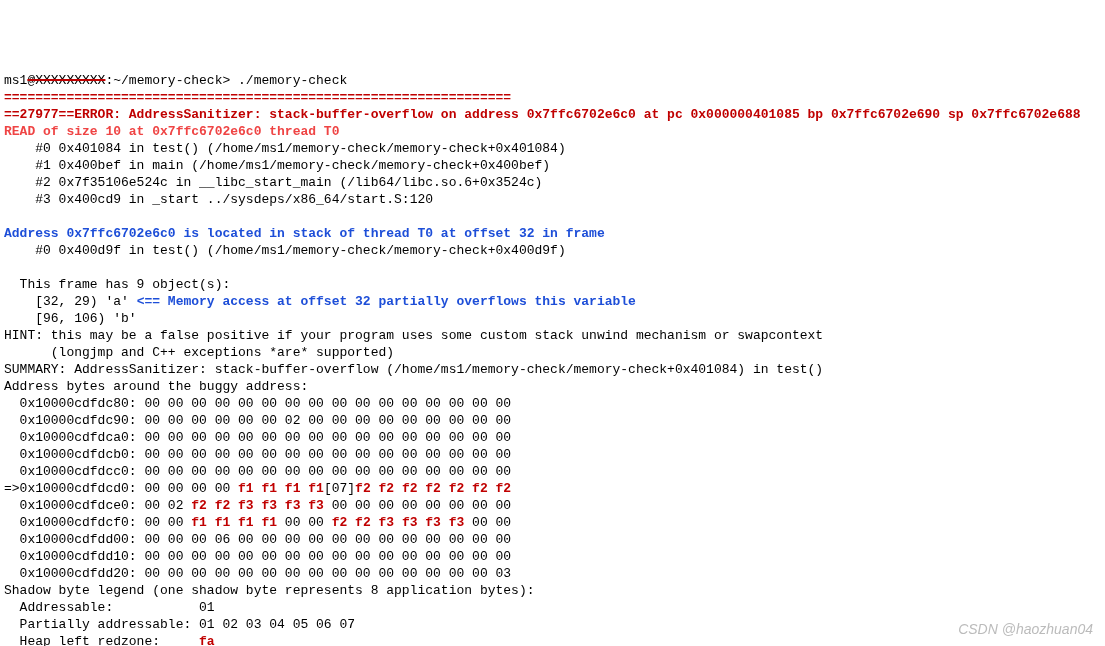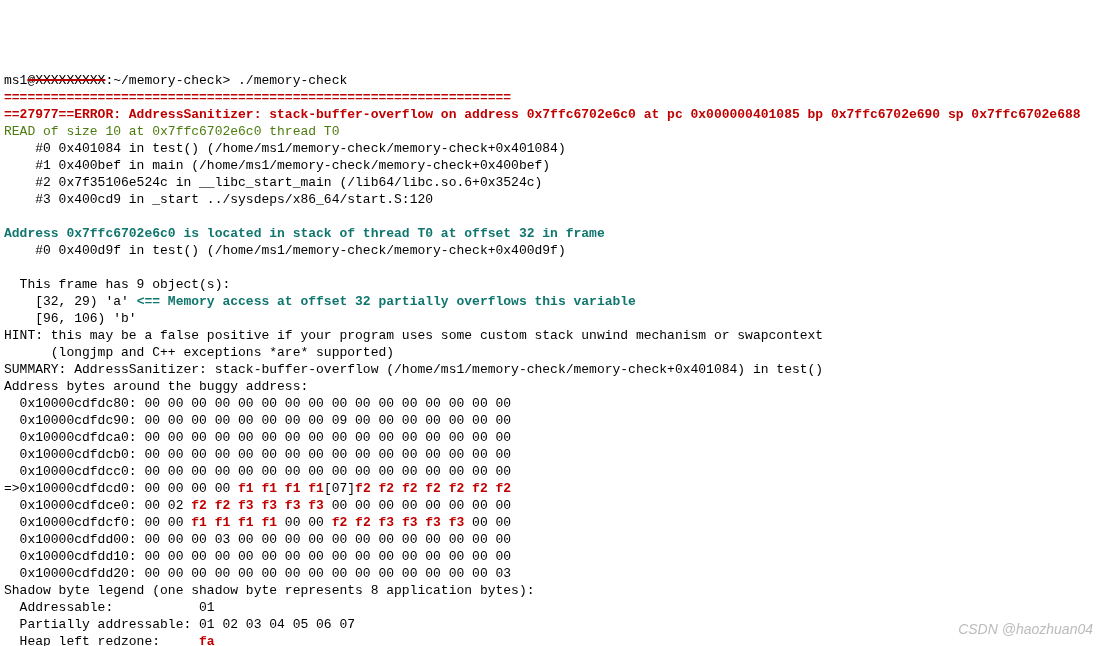--- a/index.html
+++ b/index.html
@@ -9,22 +9,22 @@
     font-family: "Courier New", Courier, monospace;
     font-size: 13px;
     line-height: 17px;
     color: #000000;
     white-space: pre;
     width: 1105px;
     box-sizing: border-box;
     overflow: hidden;
   }
   .red { color: #c00000; font-weight: bold; }
-  .blue { color: #4d7c0f; font-weight: normal; }
-  .green { color: #0f766e; font-weight: bold; }
+  .blue { color: #ef4444; font-weight: bold; }
+  .green { color: #1d4ed8; font-weight: bold; }
   .strike {
     text-decoration: line-through;
     text-decoration-color: #c00000;
     text-decoration-thickness: 2px;
   }
   .watermark {
     position: fixed;
     right: 12px;
     bottom: 8px;
     font-family: Arial, sans-serif;
@@ -53,28 +53,28 @@
 <span>    #0 0x400d9f in test() (/home/ms1/memory-check/memory-check+0x400d9f)</span>
 
 <span>  This frame has 9 object(s):</span>
 <span>    [32, 29) 'a' </span><span class="green">&lt;== Memory access at offset 32 partially overflows this variable</span>
 <span>    [96, 106) 'b'</span>
 <span>HINT: this may be a false positive if your program uses some custom stack unwind mechanism or swapcontext</span>
 <span>      (longjmp and C++ exceptions *are* supported)</span>
 <span>SUMMARY: AddressSanitizer: stack-buffer-overflow (/home/ms1/memory-check/memory-check+0x401084) in test()</span>
 <span>Address bytes around the buggy address:</span>
 <span>  0x10000cdfdc80: 00 00 00 00 00 00 00 00 00 00 00 00 00 00 00 00</span>
-<span>  0x10000cdfdc90: 00 00 00 00 00 00 00 00 09 00 00 00 00 00 00 00</span>
+<span>  0x10000cdfdc90: 00 00 00 00 00 00 02 00 00 00 00 00 00 00 00 00</span>
 <span>  0x10000cdfdca0: 00 00 00 00 00 00 00 00 00 00 00 00 00 00 00 00</span>
 <span>  0x10000cdfdcb0: 00 00 00 00 00 00 00 00 00 00 00 00 00 00 00 00</span>
 <span>  0x10000cdfdcc0: 00 00 00 00 00 00 00 00 00 00 00 00 00 00 00 00</span>
 <span>=&gt;0x10000cdfdcd0: 00 00 00 00 </span><span class="red">f1 f1 f1 f1</span><span>[07]</span><span class="red">f2 f2 f2 f2 f2 f2 f2</span>
 <span>  0x10000cdfdce0: 00 02 </span><span class="red">f2 f2 f3 f3 f3 f3</span><span> 00 00 00 00 00 00 00 00</span>
 <span>  0x10000cdfdcf0: 00 00 </span><span class="red">f1 f1 f1 f1</span><span> 00 00 </span><span class="red">f2 f2 f3 f3 f3 f3</span><span> 00 00</span>
-<span>  0x10000cdfdd00: 00 00 00 03 00 00 00 00 00 00 00 00 00 00 00 00</span>
+<span>  0x10000cdfdd00: 00 00 00 06 00 00 00 00 00 00 00 00 00 00 00 00</span>
 <span>  0x10000cdfdd10: 00 00 00 00 00 00 00 00 00 00 00 00 00 00 00 00</span>
 <span>  0x10000cdfdd20: 00 00 00 00 00 00 00 00 00 00 00 00 00 00 00 03</span>
 <span>Shadow byte legend (one shadow byte represents 8 application bytes):</span>
 <span>  Addressable:           </span><span>01</span>
 <span>  Partially addressable: 01 02 03 04 05 06 07 </span>
 <span>  Heap left redzone:     </span><span class="red">fa</span>
 
 </div>
 
 <div class="watermark">CSDN @haozhuan04</div>

